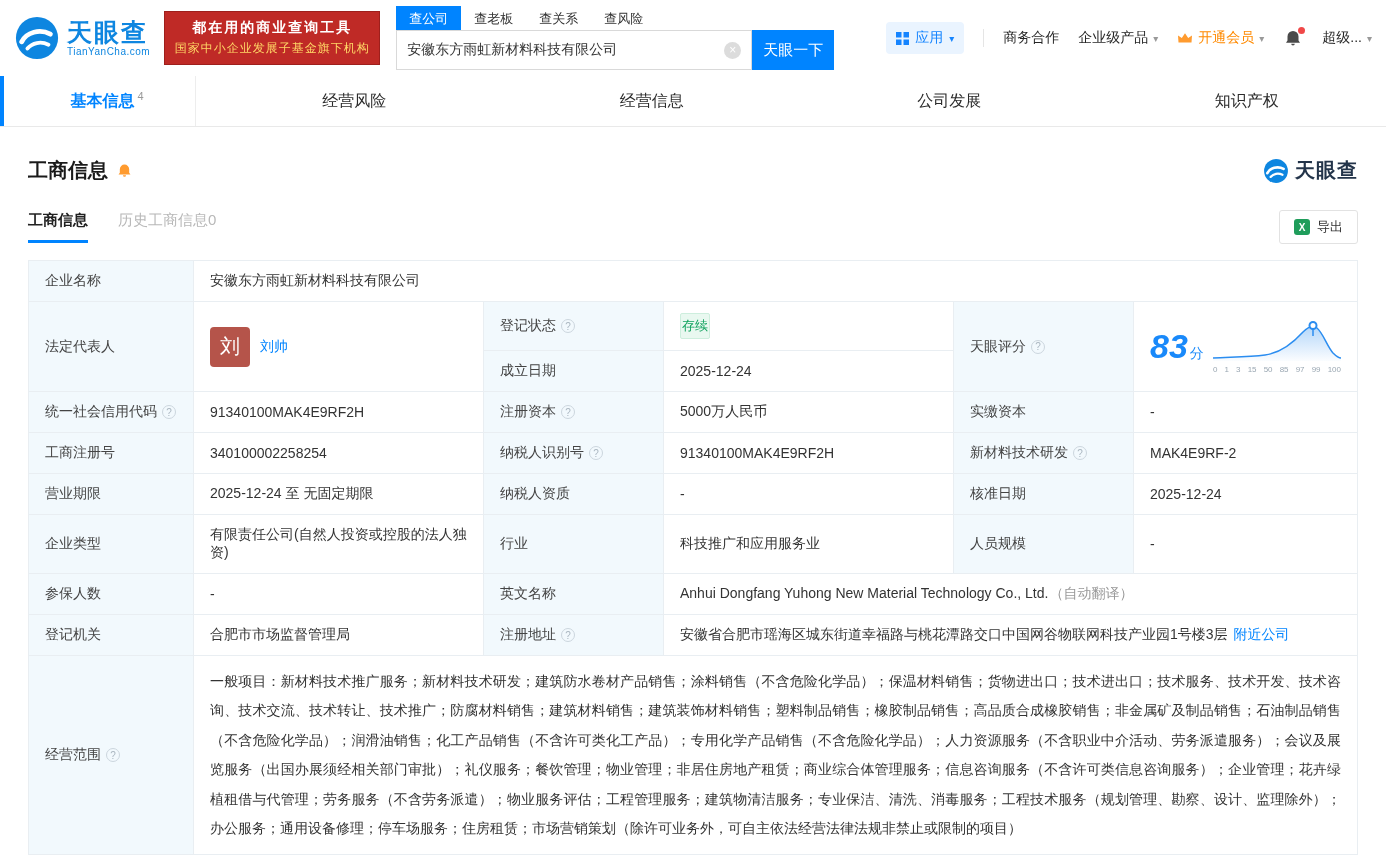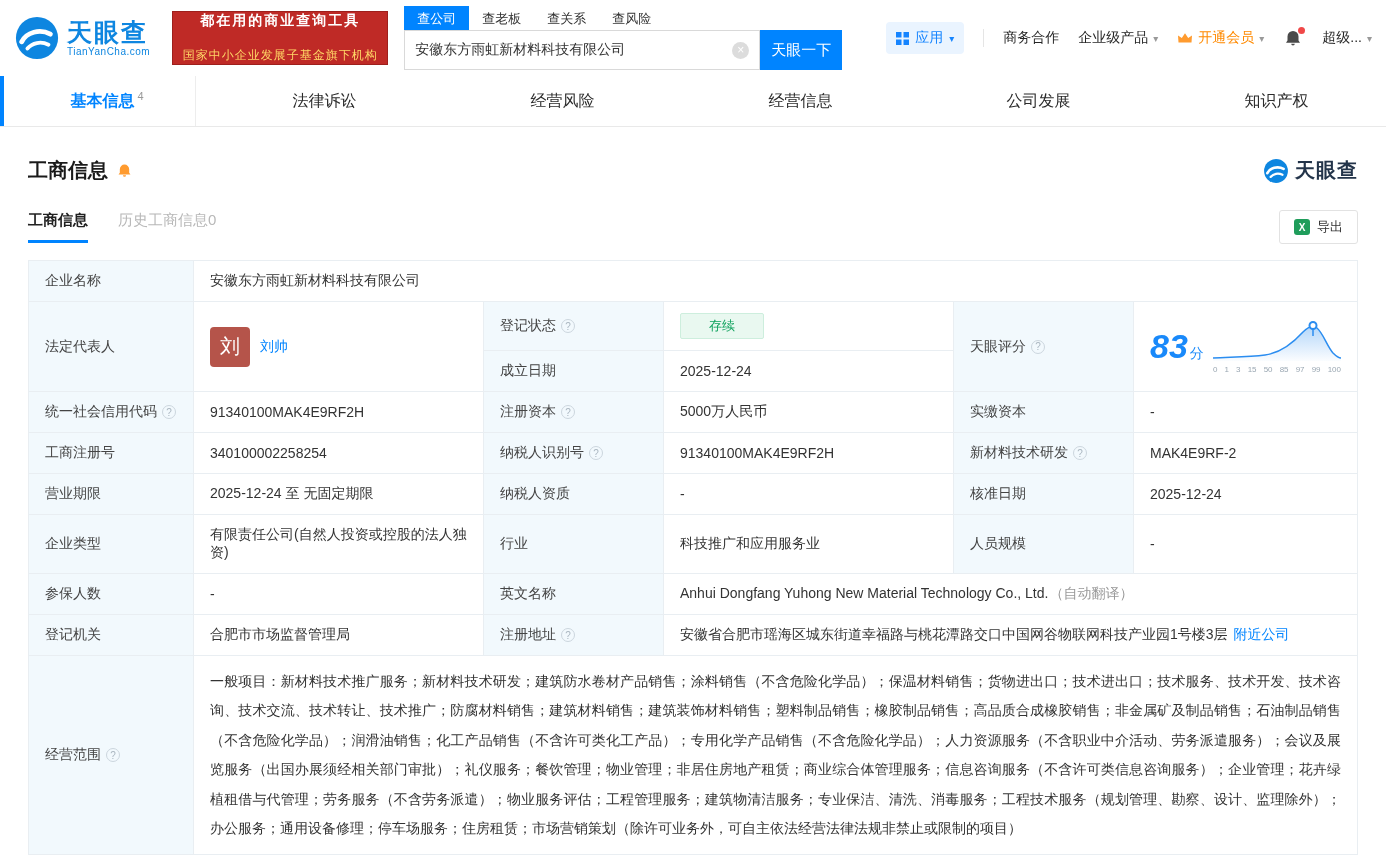--- a/index.html
+++ b/index.html
@@ -6,22 +6,22 @@
   body {
     width:1386px; height:861px; overflow:hidden; background:#fff;
     font-family:"Liberation Sans","DejaVu Sans",sans-serif; color:#333;
   }
   a { text-decoration:none; cursor:pointer; }
   
   .topbar { height:76px; display:flex; align-items:center; padding:0 14px; }
   .logo { display:flex; align-items:center; gap:7px; cursor:pointer; }
   .logo-cn { font-size:25px; font-weight:bold; color:#0e86e0; letter-spacing:2px; line-height:1.1; }
   .logo-en { font-size:10px; color:#0e86e0; letter-spacing:.5px; }
-  .red-banner { margin-left:22px; width:216px; height:54px; background:#bf2a26; border:1px solid #9e1f1c;
-    display:flex; flex-direction:column; align-items:center; justify-content:space-between; gap:3px; }
+  .red-banner { margin-left:14px; width:216px; height:54px; background:#bf2a26; border:1px solid #9e1f1c;
+    display:flex; flex-direction:column; align-items:center; justify-content:center; gap:3px; }
   .banner-line1 { color:#fff; font-size:14px; font-weight:bold; letter-spacing:2px; }
   .banner-line2 { color:#ffd766; font-size:12px; letter-spacing:1px; }
   .search-col { margin-left:16px; }
   .mini-tabs { display:flex; font-size:13px; height:24px; }
   .mini-tab { padding:4px 13px; color:#333; cursor:pointer; }
   .mini-tab.active { background:#0084ff; color:#fff; }
   .search-row { display:flex; }
   .search-box { width:356px; height:40px; border:1px solid #d9d9d9; display:flex; align-items:center; padding:0 10px; background:#fff; }
   .search-box input { flex:1; border:none; outline:none; font-size:14px; color:#333; font-family:inherit; }
   .clear-icon { width:17px; height:17px; border-radius:50%; background:#dcdcdc; color:#fff; font-size:12px;
@@ -65,21 +65,21 @@
   table.info-table { width:100%; border-collapse:collapse; table-layout:fixed; margin-top:16px; }
   .info-table td { border:1px solid #e9eef2; font-size:14px; color:#333; padding:11px 16px; vertical-align:middle; word-break:break-all; }
   .info-table td.lbl { background:#f2f9fd; color:#444; }
   .help { display:inline-flex; width:14px; height:14px; border:1px solid #ccd6de; border-radius:50%; color:#aab6c0; font-size:10px;
     align-items:center; justify-content:center; margin-left:5px; vertical-align:middle; cursor:pointer; }
   .rep { display:flex; align-items:center; gap:10px; }
   .avatar { width:40px; height:40px; background:#b5544a; border-radius:4px; color:#fff; font-size:20px;
     display:flex; align-items:center; justify-content:center; }
   .link { color:#0084ff; }
   .nearby { margin-left:2px; white-space:nowrap; }
-  .badge-green { display:inline-block; background:#e9f8f0; color:#12a35f; font-size:13px; padding:3px 28px;
+  .badge-green { display:inline-block; background:#e9f8f0; color:#12a35f; font-size:13px; padding:3px 1px;
     border:1px solid #cdeedd; border-radius:2px; }
   .score-wrap { display:flex; align-items:center; justify-content:space-between; gap:6px; }
   .score-big { font-size:34px; font-weight:bold; font-style:italic; color:#1989fa; }
   .score-unit { font-size:14px; color:#1989fa; margin-left:2px; }
   .score-chart { width:128px; flex:0 0 128px; }
   .axis { display:flex; justify-content:space-between; font-size:8px; color:#9aa7b2; margin-top:1px; }
   .note { color:#999; margin-left:1px; }
   .scope-cell { line-height:2.1; text-align:justify; }
 </style>
 </head>
@@ -156,23 +156,20 @@
       <span class="caret">▾</span>
     </div>
   </div>
 </header>
 
 <nav class="main-tabs">
   <div class="left-accent"></div>
   <div class="tab first active">
     <span class="tab-label">基本信息</span>
     <span class="tab-count">4</span>
-  </div>
-  <div class="tab">
-    <span class="tab-label">法律诉讼</span>
   </div>
   <div class="tab">
     <span class="tab-label">经营风险</span>
   </div>
   <div class="tab">
     <span class="tab-label">经营信息</span>
   </div>
   <div class="tab">
     <span class="tab-label">公司发展</span>
   </div>

